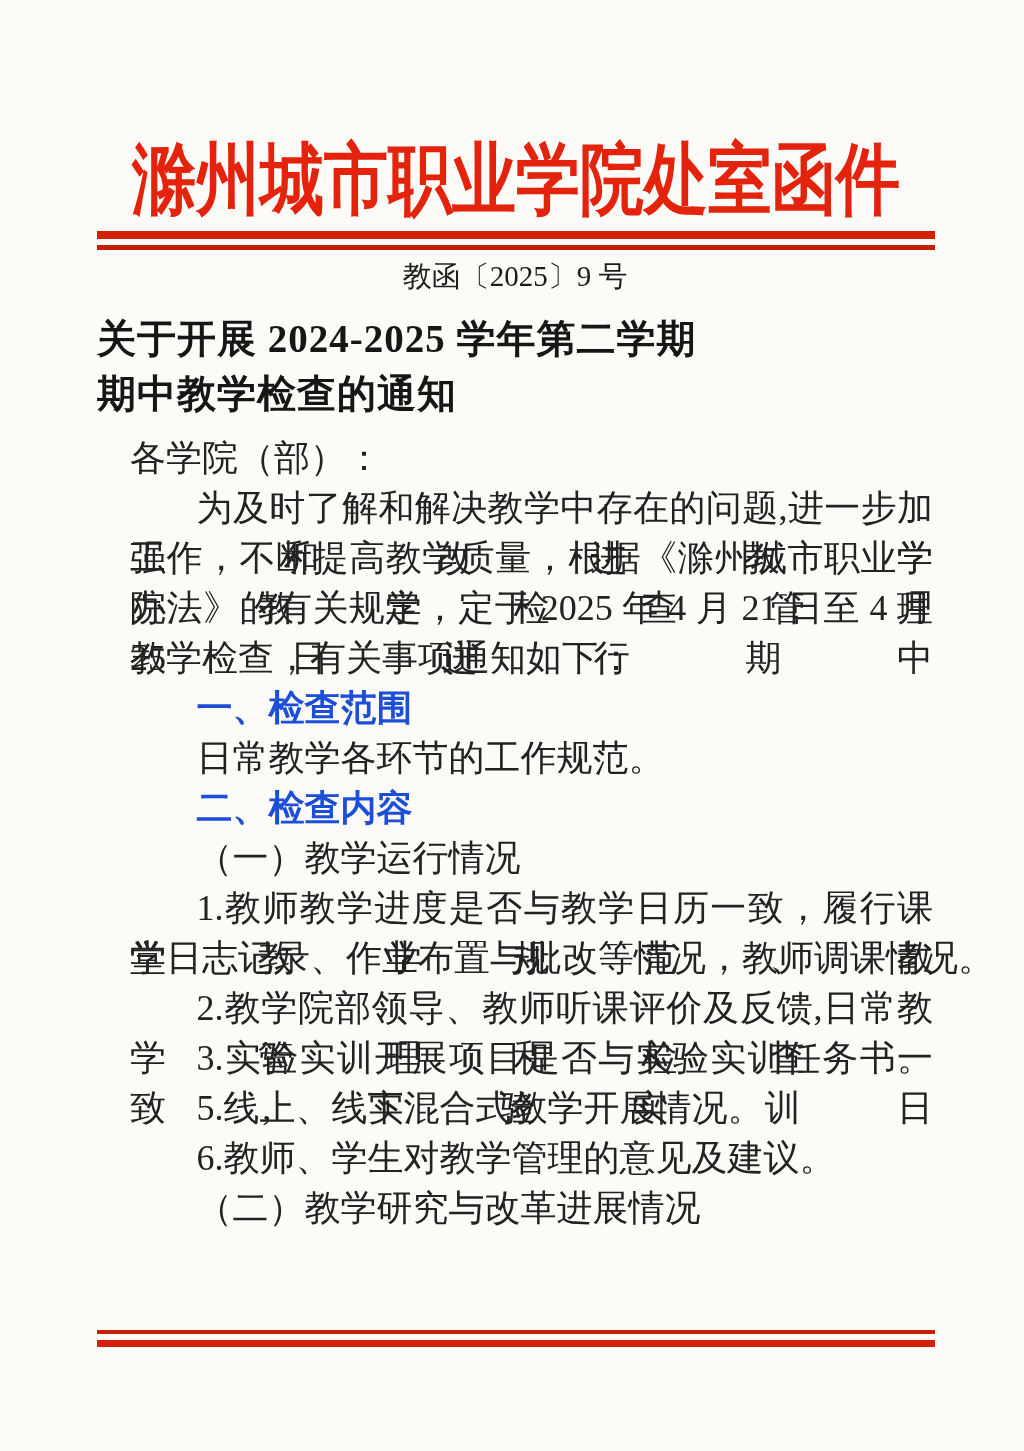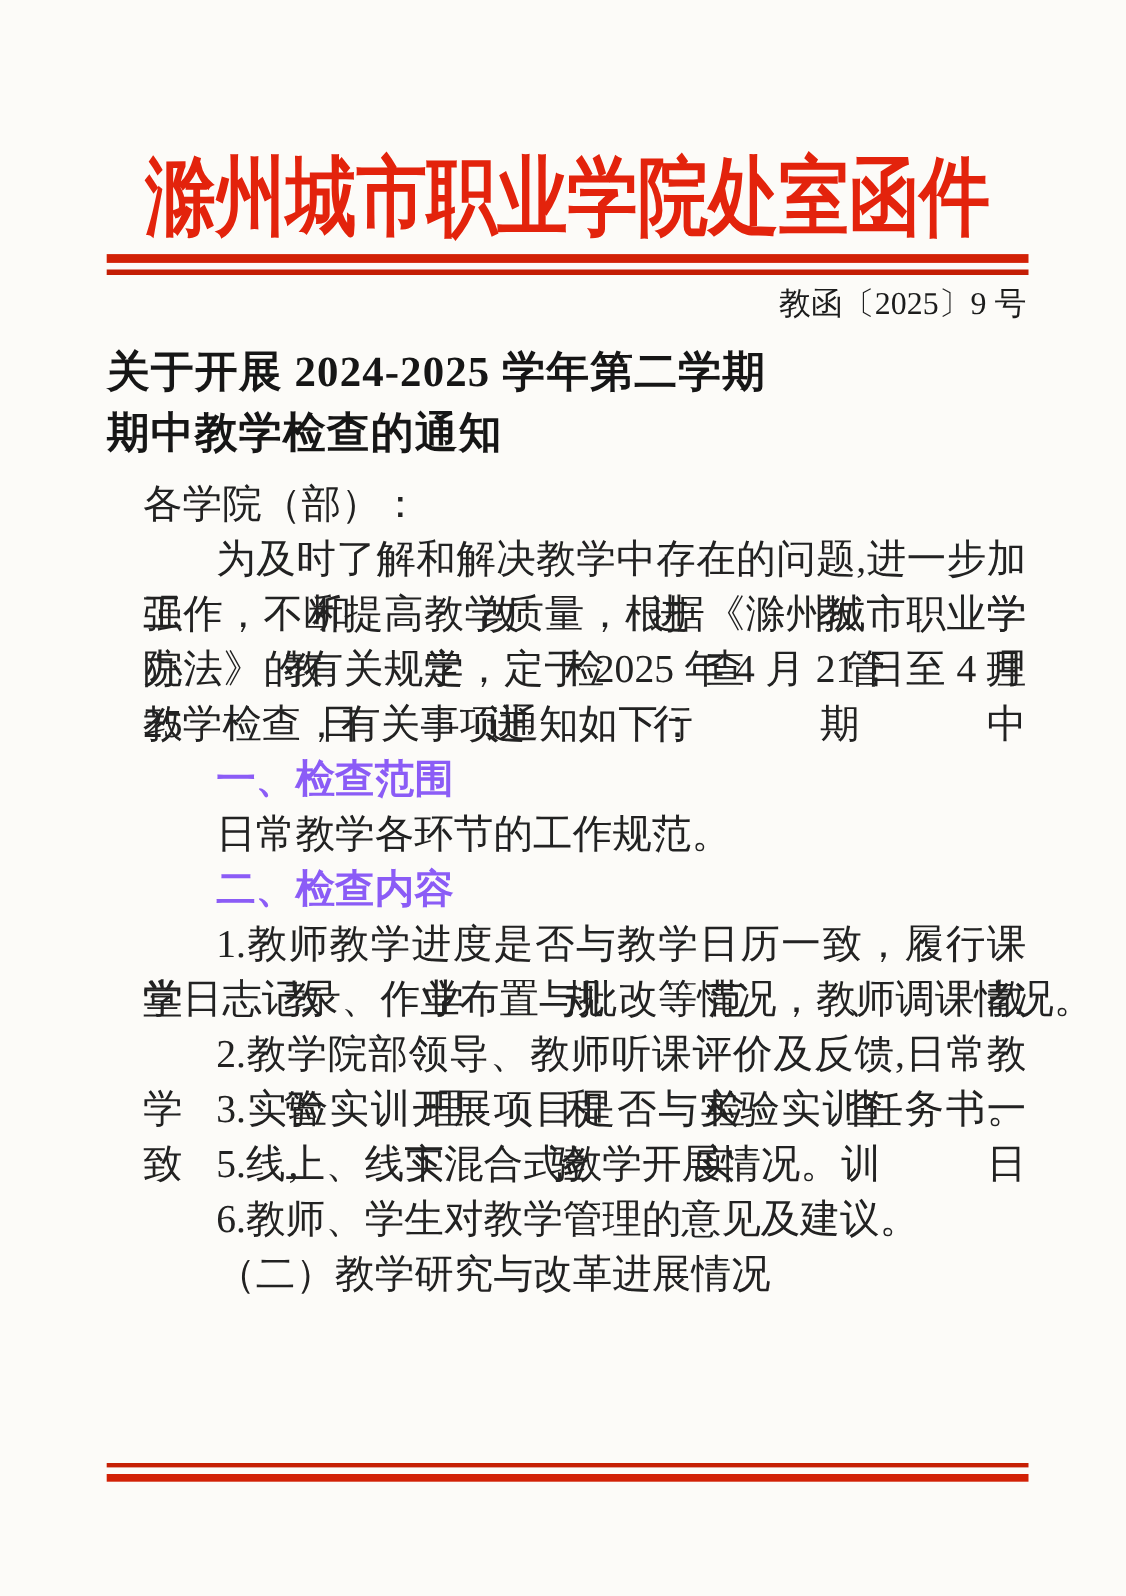--- a/index.html
+++ b/index.html
@@ -32,21 +32,21 @@
     transform-origin: 50% 55%;
     letter-spacing: 0px;
   }
   .rule { width: 100%; border: 0; margin: 0; }
   .rule-thick-top { margin-top: 3px; height: 8px; background: #d22106; }
   .rule-thin-top  { margin-top: 6px; height: 5px; background: #c41e05; }
   .doc-number {
     margin-top: 7px;
     font-size: 29px;
     line-height: 38px;
-    text-align: right;
+    text-align: center;
     padding-right: 2px;
     color: #1c1c1c;
   }
   
   .doc-title {
     margin-top: 16px;
     font-size: 39px;
     line-height: 55px;
     font-weight: bold;
     color: #161616;
@@ -61,21 +61,21 @@
     color: #222222;
   }
   .tline {
     height: 50px;
     line-height: 50px;
     white-space: nowrap;
     text-align: left;
   }
   .ind   { text-indent: 1.85em; }
   .flush { white-space: normal; text-align: justify; text-align-last: justify; }
-  .hei   { font-family: "Liberation Sans", "DejaVu Sans", sans-serif; font-weight: bold; color: #8b5cf6; }
+  .hei   { font-family: "Liberation Sans", "DejaVu Sans", sans-serif; font-weight: bold; color: #1d4ed8; }
   
   .rule-thin-bottom  { position: absolute; left: 97px; width: 838px; top: 1330px; height: 4px; background: #c62005; }
   .rule-thick-bottom { position: absolute; left: 97px; width: 838px; top: 1340px; height: 7px; background: #d22106; }
 </style>
 </head>
 <body>
 
 <div class="page">
   <div class="content">
 
@@ -93,20 +93,21 @@
 
     <div class="body-text">
       <div class="tline">各学院（部）：</div>
       <div class="tline ind flush">为及时了解和解决教学中存在的问题,进一步加强和改进教学</div>
       <div class="tline flush">工作，不断提高教学质量，根据《滁州城市职业学院教学检查管理</div>
       <div class="tline flush">办法》的有关规定，定于 2025 年 4 月 21 日至 4 月 25 日进行期中</div>
       <div class="tline">教学检查，有关事项通知如下：</div>
       <div class="tline ind hei">一、检查范围</div>
       <div class="tline ind">日常教学各环节的工作规范。</div>
       <div class="tline ind hei">二、检查内容</div>
+      <div class="tline ind">（一）教学运行情况</div>
       <div class="tline ind flush">1.教师教学进度是否与教学日历一致，履行课堂教学规范、教</div>
       <div class="tline">学日志记录、作业布置与批改等情况，教师调课情况。</div>
       <div class="tline ind flush">2.教学院部领导、教师听课评价及反馈,日常教学管理和检查。</div>
       <div class="tline ind flush">3.实验实训开展项目是否与实验实训任务书一致,实验实训日</div>
       <div class="tline ind">5.线上、线下混合式教学开展情况。</div>
       <div class="tline ind">6.教师、学生对教学管理的意见及建议。</div>
       <div class="tline ind">（二）教学研究与改革进展情况</div>
     </div>
   </div>
 

